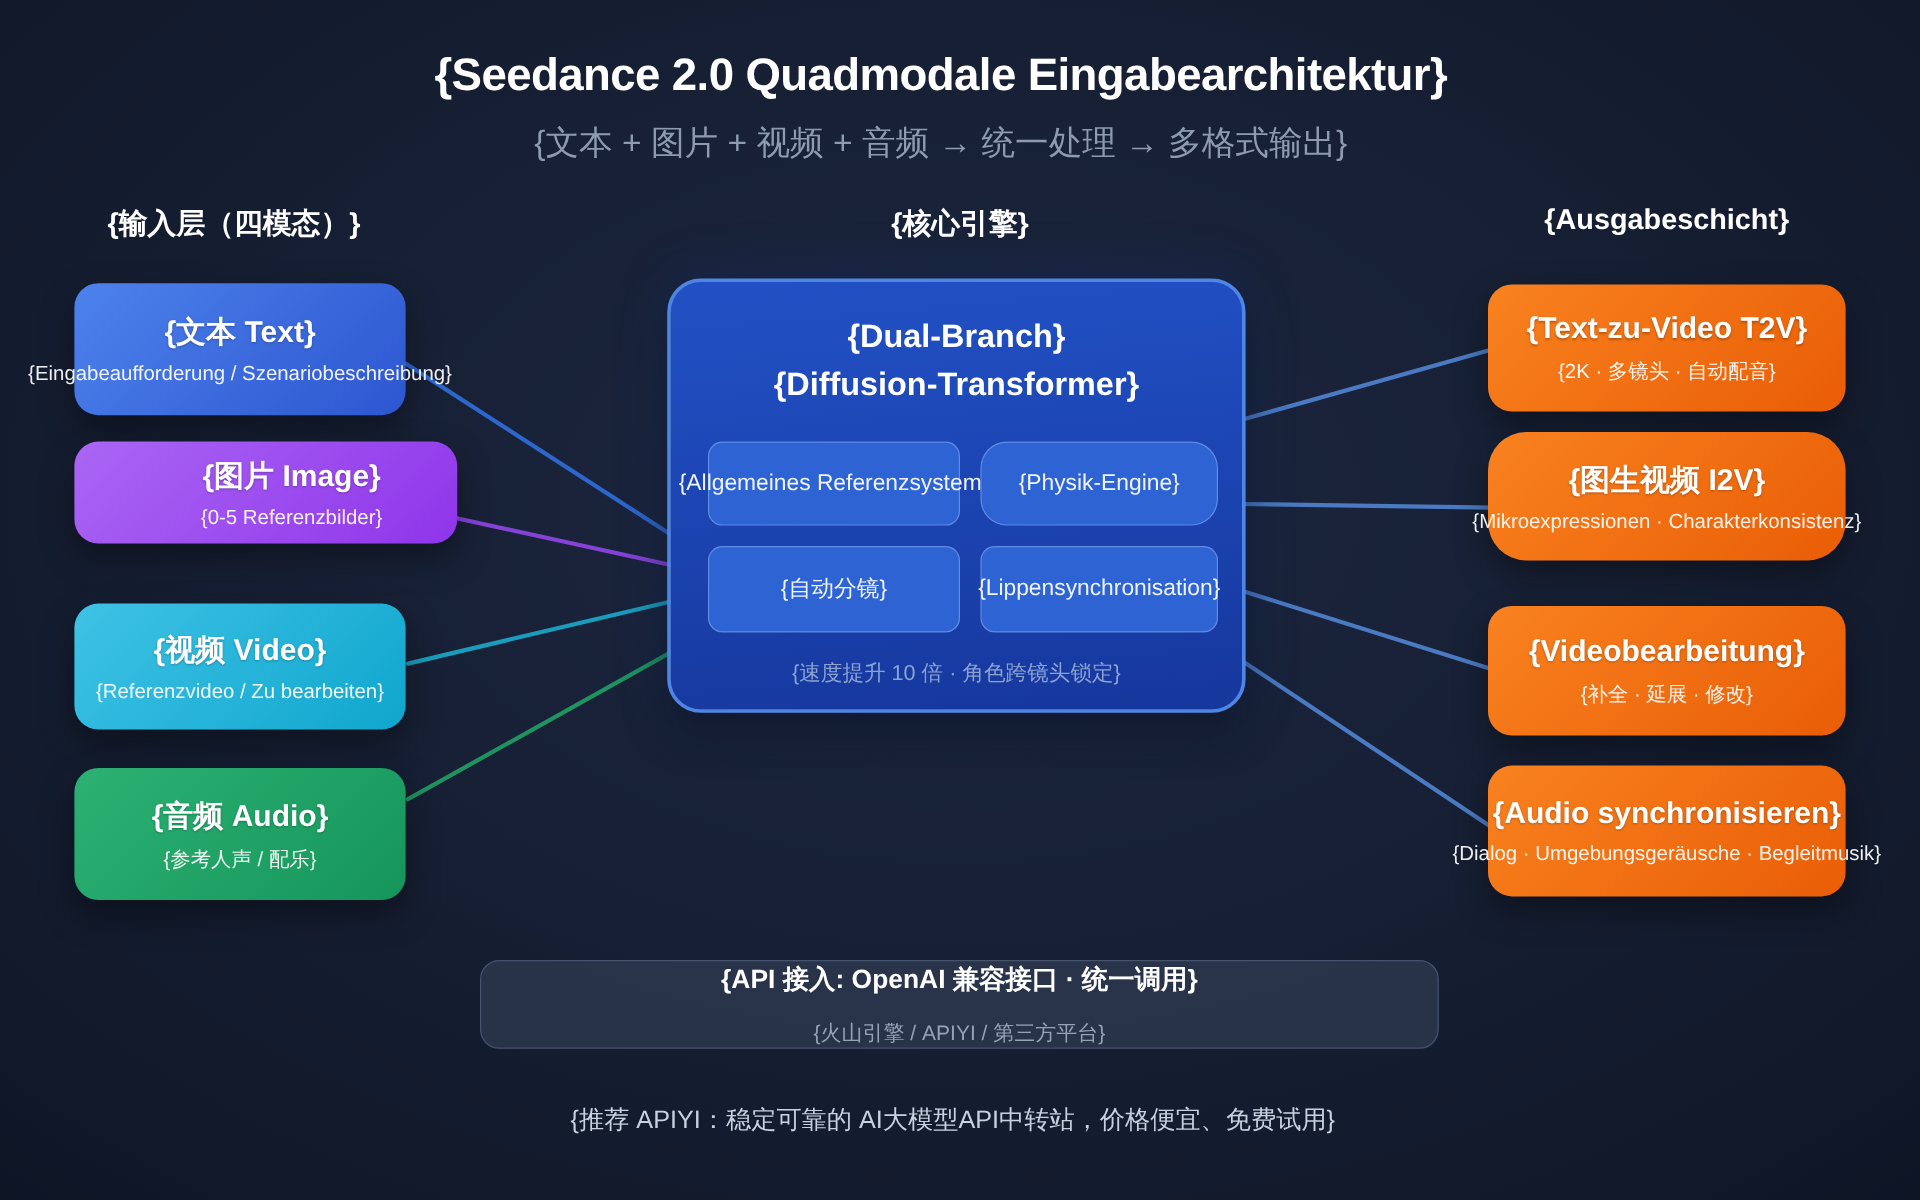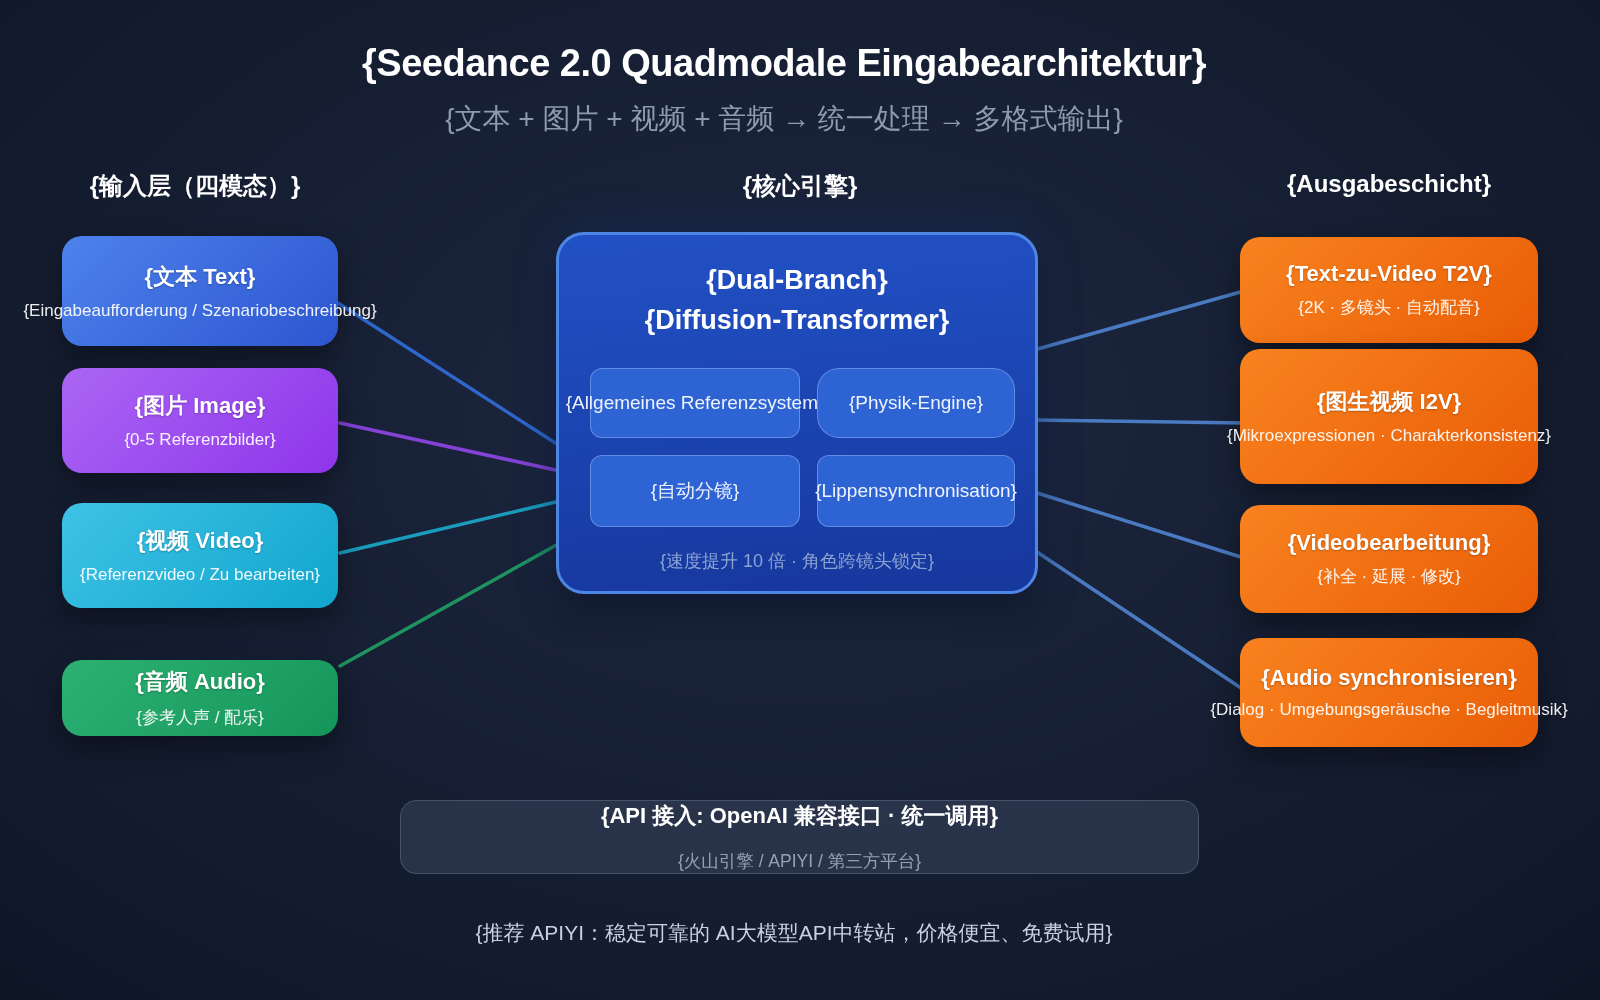--- a/index.html
+++ b/index.html
@@ -14,21 +14,21 @@
 
   .main-title{left:0;top:42px;width:1568px;text-align:center;font-size:38px;font-weight:700;letter-spacing:-.5px;}
   .main-subtitle{left:0;top:100px;width:1568px;text-align:center;font-size:28px;color:#8e9aaf;}
 
   .col-header{top:170px;font-size:24px;font-weight:700;text-align:center;white-space:nowrap;}
   .hdr-input{left:0;width:390px;}
   .hdr-engine{left:600px;width:400px;}
   .hdr-output{left:1240px;width:298px;}
 
   .node{border-radius:20px;z-index:2;box-shadow:0 12px 28px rgba(0,0,0,.38);}
-  .node .box-title{font-size:22px;font-weight:700;white-space:nowrap;text-shadow:0 1px 2px rgba(0,0,0,.25);}
+  .node .box-title{font-size:25px;font-weight:700;white-space:nowrap;text-shadow:0 1px 2px rgba(0,0,0,.25);}
   .node .box-sub{margin-top:9px;font-size:17px;color:rgba(255,255,255,.92);white-space:nowrap;}
 
   .in-box{left:62px;width:276px;}
   .out-box{left:1240px;width:298px;}
   .grad-blue  {background:linear-gradient(135deg,#4d82ec 0%,#2d56d0 100%);}
   .grad-purple{background:linear-gradient(135deg,#aa66f4 0%,#8f35ea 100%);}
   .grad-cyan  {background:linear-gradient(135deg,#3fc2e6 0%,#10a6cd 100%);}
   .grad-green {background:linear-gradient(135deg,#2db173 0%,#15955a 100%);}
   .grad-orange{background:linear-gradient(135deg,#f9821f 0%,#e95d06 100%);}
 
@@ -87,49 +87,49 @@
   <div class="abs main-subtitle">{文本 + 图片 + 视频 + 音频 → 统一处理 → 多格式输出}</div>
 
   <div class="abs col-header hdr-input">{输入层（四模态）}</div>
   <div class="abs col-header hdr-engine">{核心引擎}</div>
   <div class="abs col-header hdr-output">{Ausgabeschicht}</div>
 
   <div class="abs ctr node in-box grad-blue" style="top:236px;height:110px;">
     <div class="box-title">{文本 Text}</div>
     <div class="box-sub">{Eingabeaufforderung / Szenariobeschreibung}</div>
   </div>
-  <div class="abs ctr node in-box grad-purple" style="top:368px;height:105px;">
+  <div class="abs ctr node in-box grad-purple" style="top:368px;height:85px;padding-left:43px;">
     <div class="box-title">{图片 Image}</div>
     <div class="box-sub">{0-5 Referenzbilder}</div>
   </div>
   <div class="abs ctr node in-box grad-cyan" style="top:503px;height:105px;">
     <div class="box-title">{视频 Video}</div>
     <div class="box-sub">{Referenzvideo / Zu bearbeiten}</div>
   </div>
-  <div class="abs ctr node in-box grad-green" style="top:660px;height:76px;">
+  <div class="abs ctr node in-box grad-green" style="top:640px;height:110px;">
     <div class="box-title">{音频 Audio}</div>
     <div class="box-sub">{参考人声 / 配乐}</div>
   </div>
 
   <div class="abs engine"></div>
   <div class="abs engine-title">
     <div>{Dual-Branch}</div>
     <div>{Diffusion-Transformer}</div>
   </div>
   <div class="abs module mod-a">{Allgemeines Referenzsystem}</div>
   <div class="abs module mod-b">{Physik-Engine}</div>
   <div class="abs module mod-c">{自动分镜}</div>
   <div class="abs module mod-d">{Lippensynchronisation}</div>
   <div class="abs engine-caption">{速度提升 10 倍 · 角色跨镜头锁定}</div>
 
   <div class="abs ctr node out-box grad-orange" style="top:237px;height:106px;">
     <div class="box-title">{Text-zu-Video T2V}</div>
     <div class="box-sub">{2K · 多镜头 · 自动配音}</div>
   </div>
-  <div class="abs ctr node out-box grad-orange" style="top:349px;height:135px;">
+  <div class="abs ctr node out-box grad-orange" style="top:360px;height:107px;border-radius:32px;">
     <div class="box-title">{图生视频 I2V}</div>
     <div class="box-sub">{Mikroexpressionen · Charakterkonsistenz}</div>
   </div>
   <div class="abs ctr node out-box grad-orange" style="top:505px;height:108px;">
     <div class="box-title">{Videobearbeitung}</div>
     <div class="box-sub">{补全 · 延展 · 修改}</div>
   </div>
   <div class="abs ctr node out-box grad-orange" style="top:638px;height:109px;">
     <div class="box-title">{Audio synchronisieren}</div>
     <div class="box-sub">{Dialog · Umgebungsgeräusche · Begleitmusik}</div>

